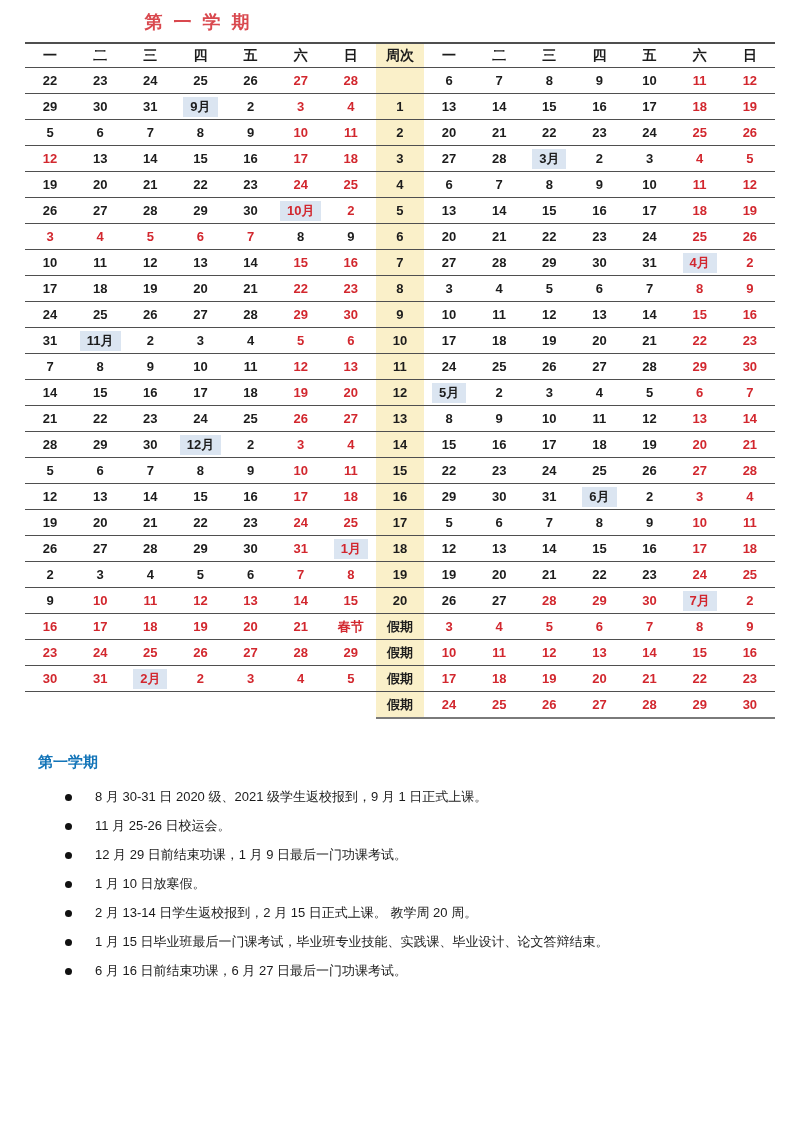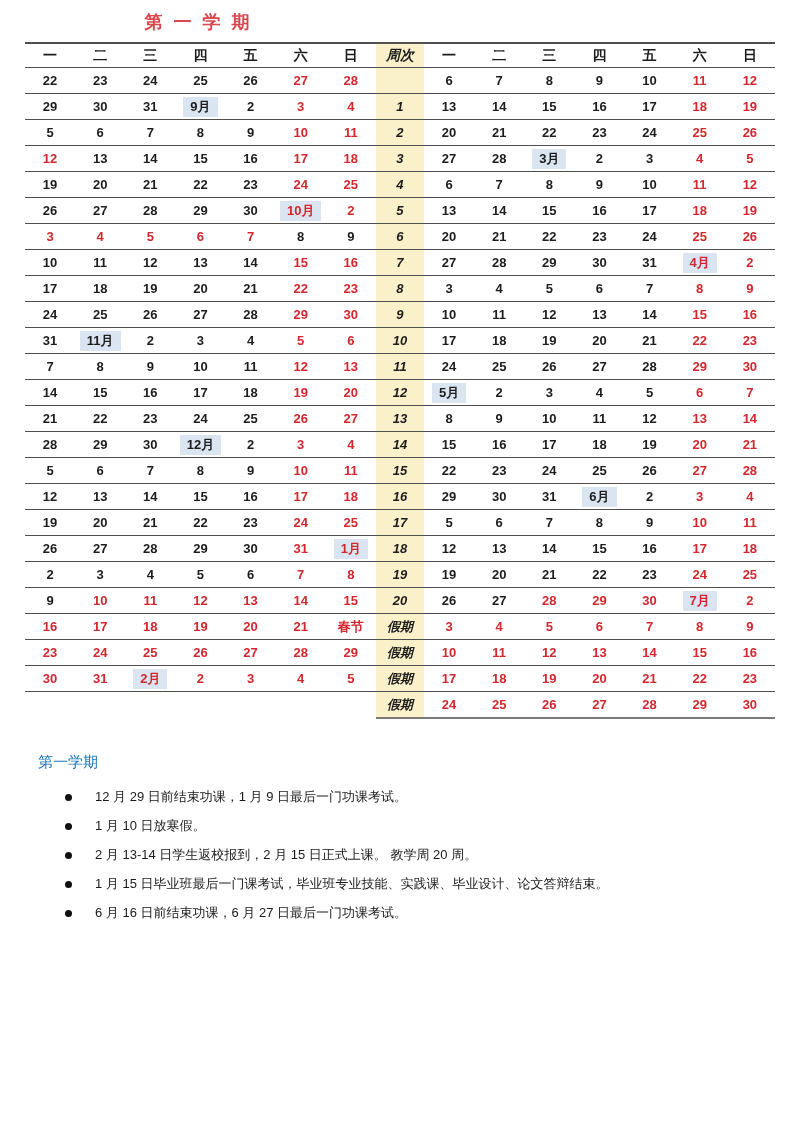--- a/index.html
+++ b/index.html
@@ -14,29 +14,29 @@
   .sem-title{color:var(--title-red,#d9484e);font-weight:bold;font-size:18px;letter-spacing:3px;}
 
   
   table.cal{width:750px;border-collapse:collapse;table-layout:fixed;}
   table.cal th, table.cal td{
     text-align:center;vertical-align:middle;padding:0;
     height:25px;font-weight:bold;font-size:13px;color:#1c1c1c;
     border-bottom:1px solid #4f4f4f;white-space:nowrap;overflow:visible;
   }
   table.cal thead th{border-top:2px solid #4f4f4f;font-size:14px;height:23px;}
-  .wk{background:var(--week-col-bg,#faf0c9);font-style:italic;}
+  .wk{background:var(--week-col-bg,#faf0c9);}
   .red{color:var(--cal-red,#d2272e);}
   .hl{background:var(--month-hl-bg,#dbe5f1);display:inline-block;padding:2px 7px;line-height:16px;}
   tr.lastrow td.lft{border-bottom:none;}
   tr.lastrow td.wk, tr.lastrow td.rgt{border-bottom:2px solid #7a7a7a;}
 
   
   .sections{margin-top:34px;}
-  .section h3{color:var(--section-blue,#1274b8);font-size:15px;font-weight:normal;margin:30px 0 16px 13px;}
+  .section h3{color:var(--section-blue,#1274b8);font-size:15px;font-weight:bold;margin:30px 0 16px 13px;}
   .section:first-child h3{margin-top:0;}
   .item{display:flex;align-items:center;margin:0 0 11px 40px;font-size:13px;color:#1a1a1a;line-height:18px;}
   .dot{width:7px;height:7px;border-radius:50%;background:#111;margin-right:23px;flex:none;}
 </style>
 </head>
 <body>
 
 <div class="page">
 
   <div class="titles">
@@ -508,20 +508,28 @@
           <td class="rgt"><span class="red">30</span></td>
         </tr>
       </tbody>
   </table>
 
   <div class="sections" id="sections">
       <div class="section">
         <h3>第一学期</h3>
         <div class="item">
           <span class="dot"></span>
+          <span>8 月 30-31 日 2020 级、2021 级学生返校报到，9 月 1 日正式上课。</span>
+        </div>
+        <div class="item">
+          <span class="dot"></span>
+          <span>11 月 25-26 日校运会。</span>
+        </div>
+        <div class="item">
+          <span class="dot"></span>
           <span>12 月 29 日前结束功课，1 月 9 日最后一门功课考试。</span>
         </div>
         <div class="item">
           <span class="dot"></span>
           <span>1 月 10 日放寒假。</span>
         </div>
       </div>
       <div class="section">
         <div class="item">
           <span class="dot"></span>

